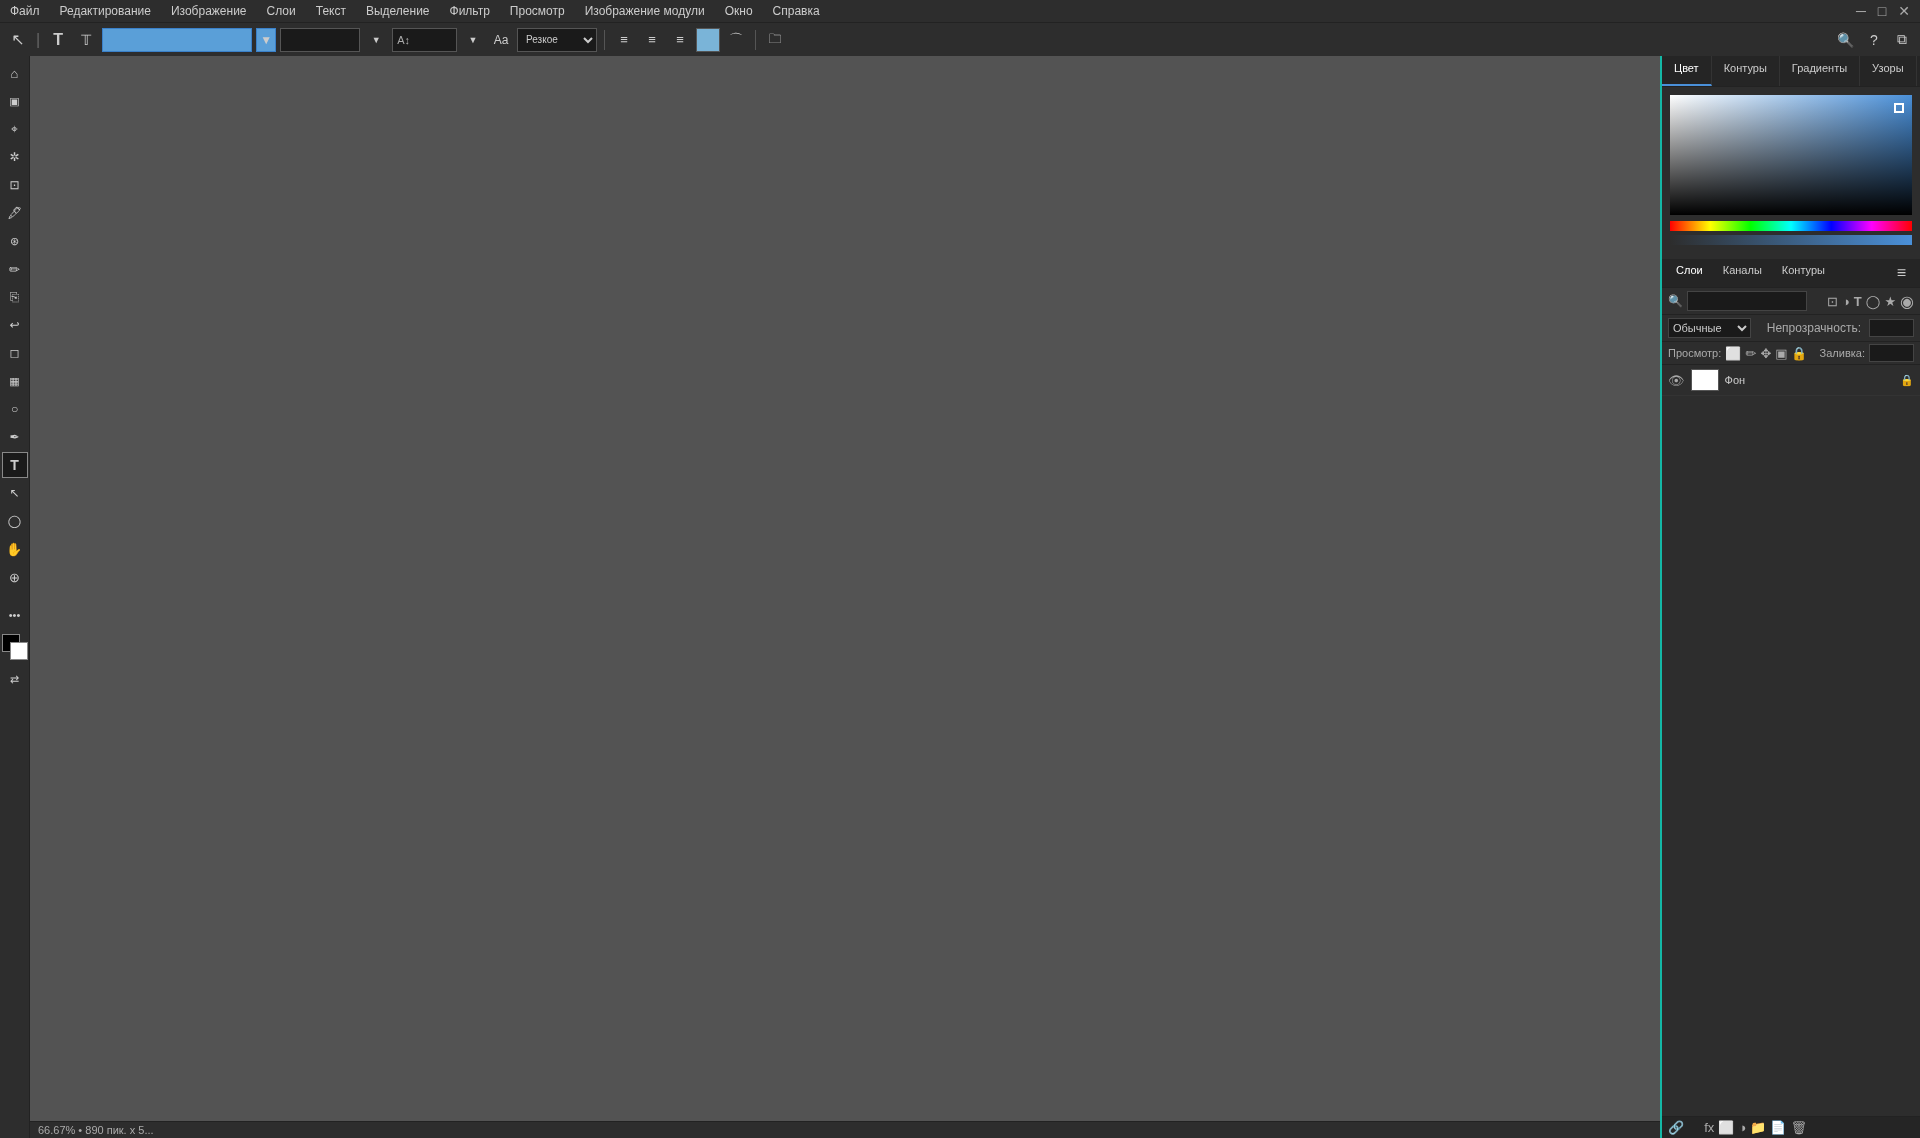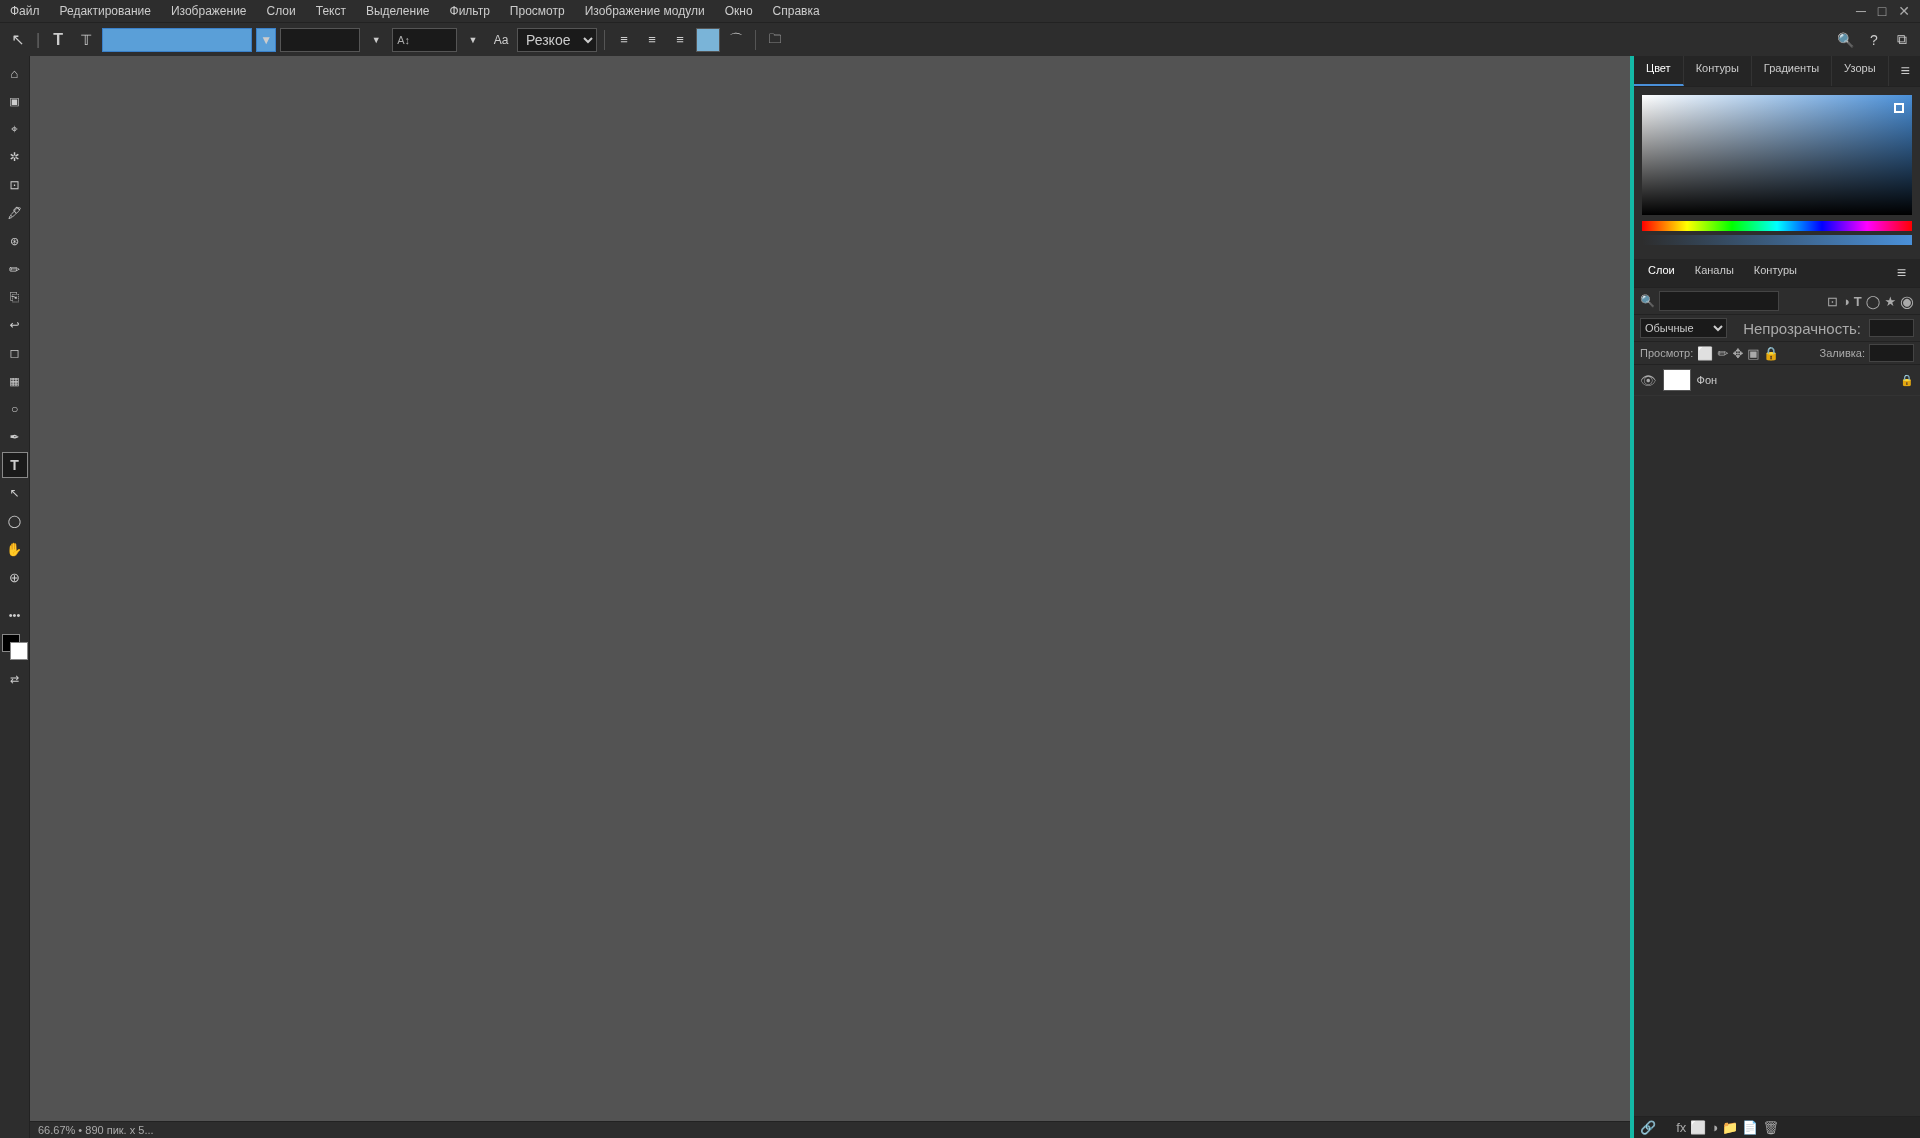--- a/index.html
+++ b/index.html
@@ -5,40 +5,40 @@
     * { margin: 0; padding: 0; box-sizing: border-box; }
     body { width: 1920px; height: 1138px; background: #535353; font-family: 'Arial', sans-serif; font-size: 12px; color: #ccc; overflow: hidden; position: relative; }
 
     
     .menu-bar { background: #2d2d2d; height: 22px; display: flex; align-items: center; padding: 0 6px; gap: 12px; color: #ccc; font-size: 12px; }
     .menu-bar span { cursor: pointer; padding: 2px 4px; }
 
     
     .toolbar { background: #2d2d2d; height: 34px; display: flex; align-items: center; padding: 0 6px; gap: 4px; border-top: 1px solid #222; }
     .toolbar-input { background: #1a1a1a; border: 1px solid #555; color: #ccc; height: 24px; padding: 0 6px; font-size: 11px; width: 140px; }
-    .toolbar-select { background: #1a1a1a; border: 1px solid #555; color: #ccc; height: 24px; padding: 0 4px; font-size: 14px; }
+    .toolbar-select { background: #1a1a1a; border: 1px solid #555; color: #ccc; height: 24px; padding: 0 4px; font-size: 10px; }
     .font-name-input { width: 140px; background: #4a90d9; color: white; border: 1px solid #3a80c9; height: 24px; padding: 0 6px; font-size: 11px; }
     .color-swatch { width: 24px; height: 24px; background: #7ab4d8; border: 1px solid #555; cursor: pointer; }
     .toolbar-separator { width: 1px; height: 20px; background: #555; margin: 0 3px; }
     .icon-btn { background: none; border: 1px solid transparent; color: #ccc; height: 24px; width: 24px; display: flex; align-items: center; justify-content: center; cursor: pointer; font-size: 13px; }
 
     
     .main-area { display: flex; height: calc(1138px - 22px - 34px); }
 
     
     .toolbox { width: 30px; background: #2d2d2d; display: flex; flex-direction: column; align-items: center; padding: 4px 0; gap: 2px; border-right: 1px solid #222; }
     .tool-btn { width: 26px; height: 26px; display: flex; align-items: center; justify-content: center; cursor: pointer; color: #ccc; font-size: 14px; border: 1px solid transparent; }
     .tool-btn.active { background: #1a1a1a; border-color: #888; }
 
     
     .canvas-area { flex: 1; background: #535353; position: relative; overflow: hidden; }
     .canvas-info { position: absolute; bottom: 0; left: 0; background: #2d2d2d; color: #aaa; font-size: 11px; padding: 2px 8px; border-top: 1px solid #222; width: 100%; }
 
     
-    .right-panel { width: 290px; background: #2d2d2d; border-left: 4px solid #14b8a6; display: flex; flex-direction: column; }
+    .right-panel { width: 260px; background: #2d2d2d; border-left: 2px solid #14b8a6; display: flex; flex-direction: column; }
     .right-panel-tabs { display: flex; background: #252525; border-bottom: 1px solid #222; }
     .right-panel-tab { padding: 6px 12px; font-size: 11px; color: #ccc; cursor: pointer; border-right: 1px solid #333; }
     .right-panel-tab.active { color: white; border-bottom: 2px solid #4a90d9; }
     .color-panel { padding: 8px; }
 
     
     .layers-section { flex: 1; display: flex; flex-direction: column; }
     .layers-tabs { display: flex; background: #252525; border-bottom: 1px solid #222; padding: 0 4px; }
     .layers-tab { padding: 5px 10px; font-size: 11px; color: #ccc; cursor: pointer; }
     .layers-tab.active { color: white; }
@@ -215,21 +215,21 @@
         <div class="layers-filter-btn" style="font-size:13px;">◯</div>
         <div class="layers-filter-btn" style="font-size:13px;">★</div>
         <div class="layers-filter-btn" style="font-size:16px;">◉</div>
       </div>
 
       <div class="layers-options">
         <select style="background:#1a1a1a;border:1px solid #444;color:#ccc;height:20px;font-size:11px;width:90px;">
           <option>Обычные</option>
         </select>
         <div style="flex:1;"></div>
-        <span style="font-size:15px;">Непрозрачность:</span>
+        <span style="font-size:12px;">Непрозрачность:</span>
         <input type="text" style="background: rgb(26, 26, 26); border: 1px solid rgb(68, 68, 68); color: rgb(204, 204, 204); width: 45px; height: 18px; font-size: 11px; text-align: right;">
       </div>
 
       <div style="display:flex;align-items:center;padding:2px 6px;border-bottom:1px solid #222;gap:4px;font-size:11px;color:#aaa;">
         <span>Просмотр:</span>
         <div style="font-size:13px;cursor:pointer;" title="Lock transparent pixels">⬜</div>
         <div style="font-size:13px;cursor:pointer;">✏</div>
         <div style="font-size:13px;cursor:pointer;">✥</div>
         <div style="font-size:13px;cursor:pointer;">▣</div>
         <div style="font-size:13px;cursor:pointer;">🔒</div>

